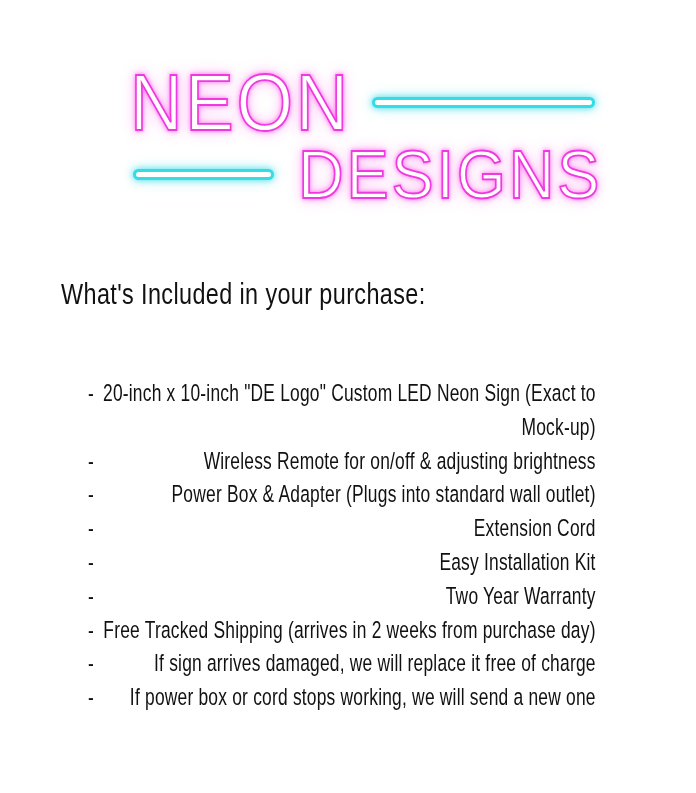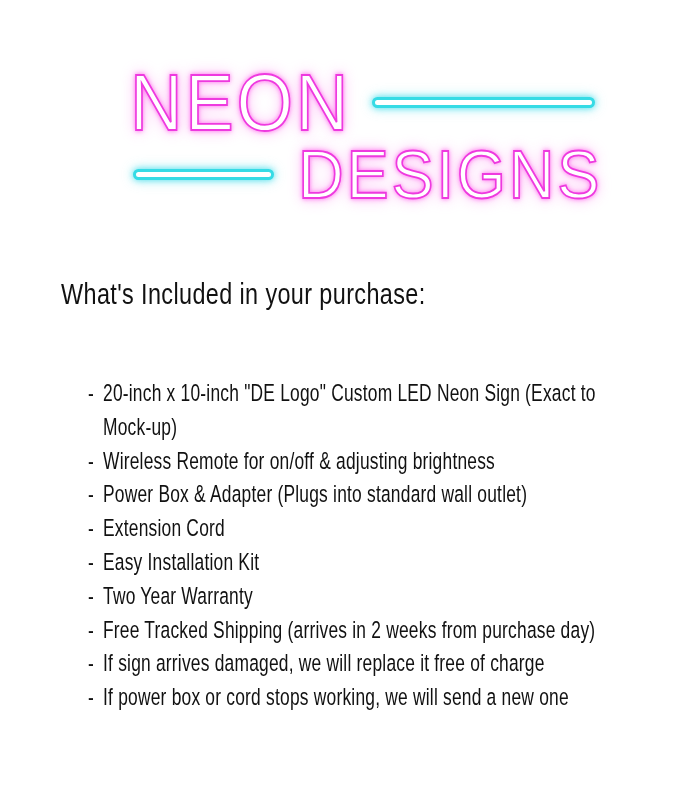--- a/index.html
+++ b/index.html
@@ -74,21 +74,21 @@
     line-height:33.8px;
     letter-spacing:0.3px;
     white-space:nowrap;
     transform:scaleX(0.71);
     transform-origin:0 50%;
   }
 </style>
 </head>
 <body>
 
-<div class="canvas" style="background: rgb(255, 255, 255);">
+<div class="canvas" style="background: rgb(255, 255, 255); text-align: right;">
 
   <div>
     <span class="neon-text logo-neon">NEON</span>
     <div class="neon-bar bar-top"></div>
     <span class="neon-text logo-designs">DESIGNS</span>
     <div class="neon-bar bar-bottom"></div>
   </div>
 
   <h1 class="page-heading">What's Included in your purchase:</h1>
 

